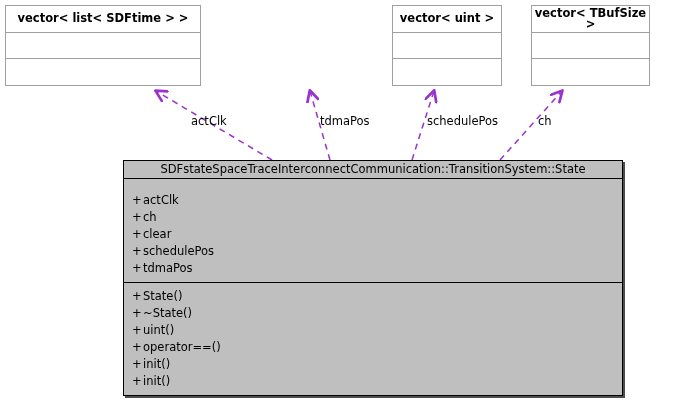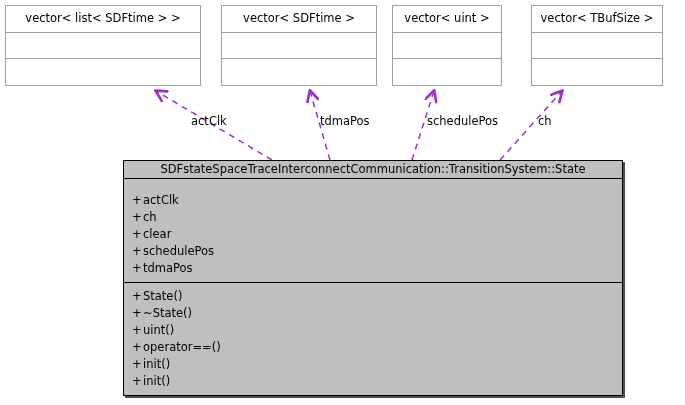--- a/index.html
+++ b/index.html
@@ -54,27 +54,27 @@
   }
   .uml-node .empty-compartment.last {
     border-bottom: none;
   }
 
   
   .type-node {
     height: 81px;
     top: 5px;
   }
-  .type-node .title-compartment { height: 27px; }
+  .type-node .title-compartment { height: 27px; font-weight: bold; }
   .type-node .empty-compartment { height: 26px; }
 
   #node-vector-list-sdftime { left: 5px;   width: 196px; }
   #node-vector-sdftime      { left: 221px; width: 156px; }
   #node-vector-uint         { left: 392px; width: 110px; }
-  #node-vector-tbufsize     { left: 531px; width: 132px; }
+  #node-vector-tbufsize     { left: 531px; width: 119px; }
 
   
   #node-main-class {
     left: 123px;
     top: 160px;
     width: 500px;
     height: 236px;
     background: #bfbfbf;
     border: 1px solid #000000;
     box-shadow: 2px 2px 0 0 #4d4d4d;
@@ -142,25 +142,20 @@
   <span class="edge-label" id="label-tdmapos">tdmaPos</span>
   <span class="edge-label" id="label-schedulepos">schedulePos</span>
   <span class="edge-label" id="label-ch">ch</span>
 
   <div class="uml-node type-node" id="node-vector-list-sdftime">
     <div class="compartment title-compartment">vector&lt; list&lt; SDFtime &gt; &gt;</div>
     <div class="compartment empty-compartment"></div>
     <div class="compartment empty-compartment last"></div>
   </div>
 
-  <div class="uml-node type-node" id="node-vector-sdftime">
-    <div class="compartment title-compartment">vector&lt; SDFtime &gt;</div>
-    <div class="compartment empty-compartment"></div>
-    <div class="compartment empty-compartment last"></div>
-  </div>
 
   <div class="uml-node type-node" id="node-vector-uint">
     <div class="compartment title-compartment">vector&lt; uint &gt;</div>
     <div class="compartment empty-compartment"></div>
     <div class="compartment empty-compartment last"></div>
   </div>
 
   <div class="uml-node type-node" id="node-vector-tbufsize">
     <div class="compartment title-compartment">vector&lt; TBufSize &gt;</div>
     <div class="compartment empty-compartment"></div>

